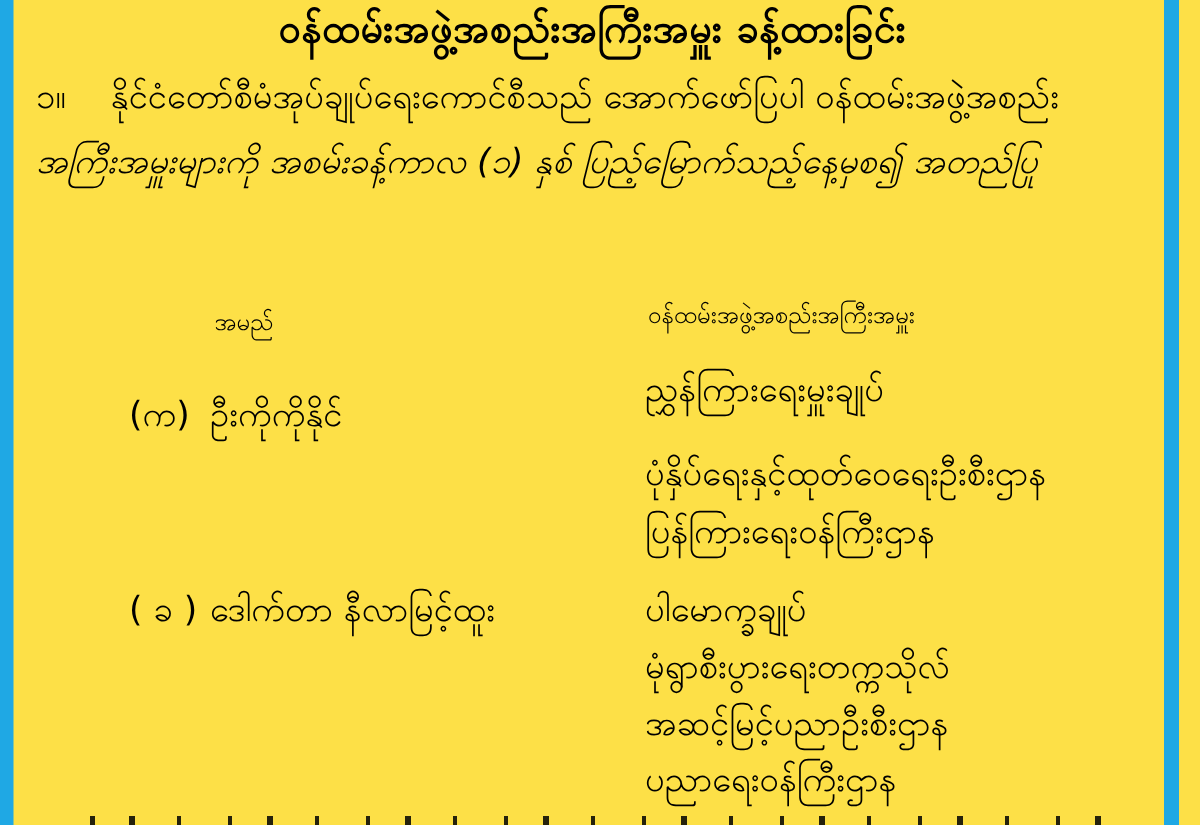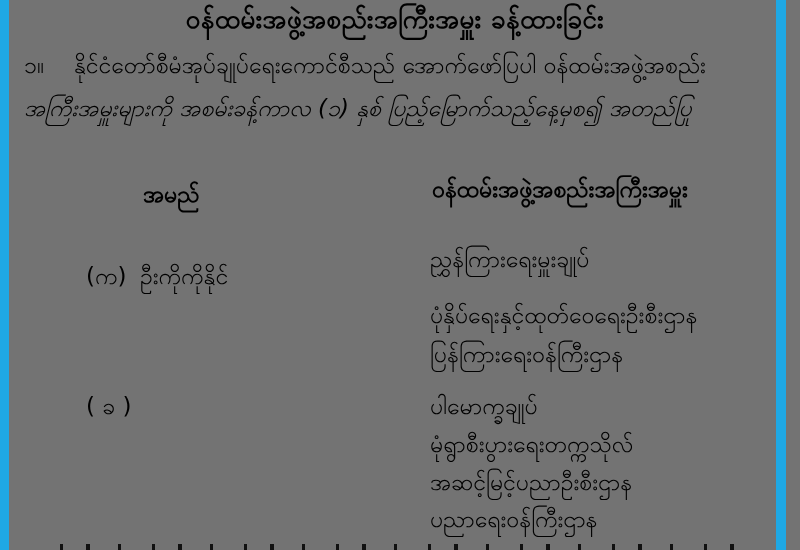--- a/index.html
+++ b/index.html
@@ -6,21 +6,21 @@
   body {
     width: 800px; height: 550px;
     background: #ffffff;
     font-family: "DejaVu Sans", "Liberation Sans", sans-serif;
     color: #000000;
     overflow: hidden;
   }
   .page {
     position: relative;
     width: 800px; height: 550px;
-    background: #737373;
+    background: #fde047;
     overflow: hidden;
   }
   .border-stripe {
     position: absolute; top: 0; bottom: 0;
     width: 10px;
     background: #1fa8e4;
   }
   .border-left  { left: 0; width: 9px; }
   .border-right { left: 776px; }
   .doc-title {
@@ -38,23 +38,24 @@
     font-size: 23px;
     line-height: 30px;
     white-space: nowrap;
   }
   .para-line-1 { top: 50px; display: flex; }
   .para-number { margin-right: 30px; }
   .para-line-2 { top: 93px; font-style: italic; }
   .para-line-3 { top: 136px; }
   .col-header {
     position: absolute;
-    font-size: 23px;
-    font-weight: bold;
+    font-size: 16px;
+    font-weight: normal;
     white-space: nowrap;
+    margin-top: 25px;
   }
   .col1-header { left: 143px; top: 179px; }
   .col2-header { left: 432px; top: 174px; }
   .col2-subheader { left: 540px; top: 221px; }
   .entry-label {
     position: absolute;
     left: 86px;
     font-size: 23px;
     white-space: nowrap;
   }
@@ -113,20 +114,21 @@
   <div class="col-header col1-header">အမည်</div>
   <div class="col-header col2-header">ဝန်ထမ်းအဖွဲ့အစည်းအကြီးအမှူး</div>
 
   <div class="entry-label e1-row">(က)</div>
   <div class="entry-name e1-row">ဦးကိုကိုနိုင်</div>
   <div class="pos-line e1-pos0">ညွှန်ကြားရေးမှူးချုပ်</div>
   <div class="pos-line e1-pos1">ပုံနှိပ်ရေးနှင့်ထုတ်ဝေရေးဦးစီးဌာန</div>
   <div class="pos-line e1-pos2">ပြန်ကြားရေးဝန်ကြီးဌာန</div>
 
   <div class="entry-label e2-row">( ခ )</div>
+  <div class="entry-name e2-row">ဒေါက်တာ နီလာမြင့်ထူး</div>
   <div class="pos-line e2-pos0">ပါမောက္ခချုပ်</div>
   <div class="pos-line e2-pos1">မုံရွာစီးပွားရေးတက္ကသိုလ်</div>
   <div class="pos-line e2-pos2">အဆင့်မြင့်ပညာဦးစီးဌာန</div>
   <div class="pos-line e2-pos3">ပညာရေးဝန်ကြီးဌာန</div>
 
   <div class="clipped-next-line"></div>
 
 </div>
 
 </body></html>

